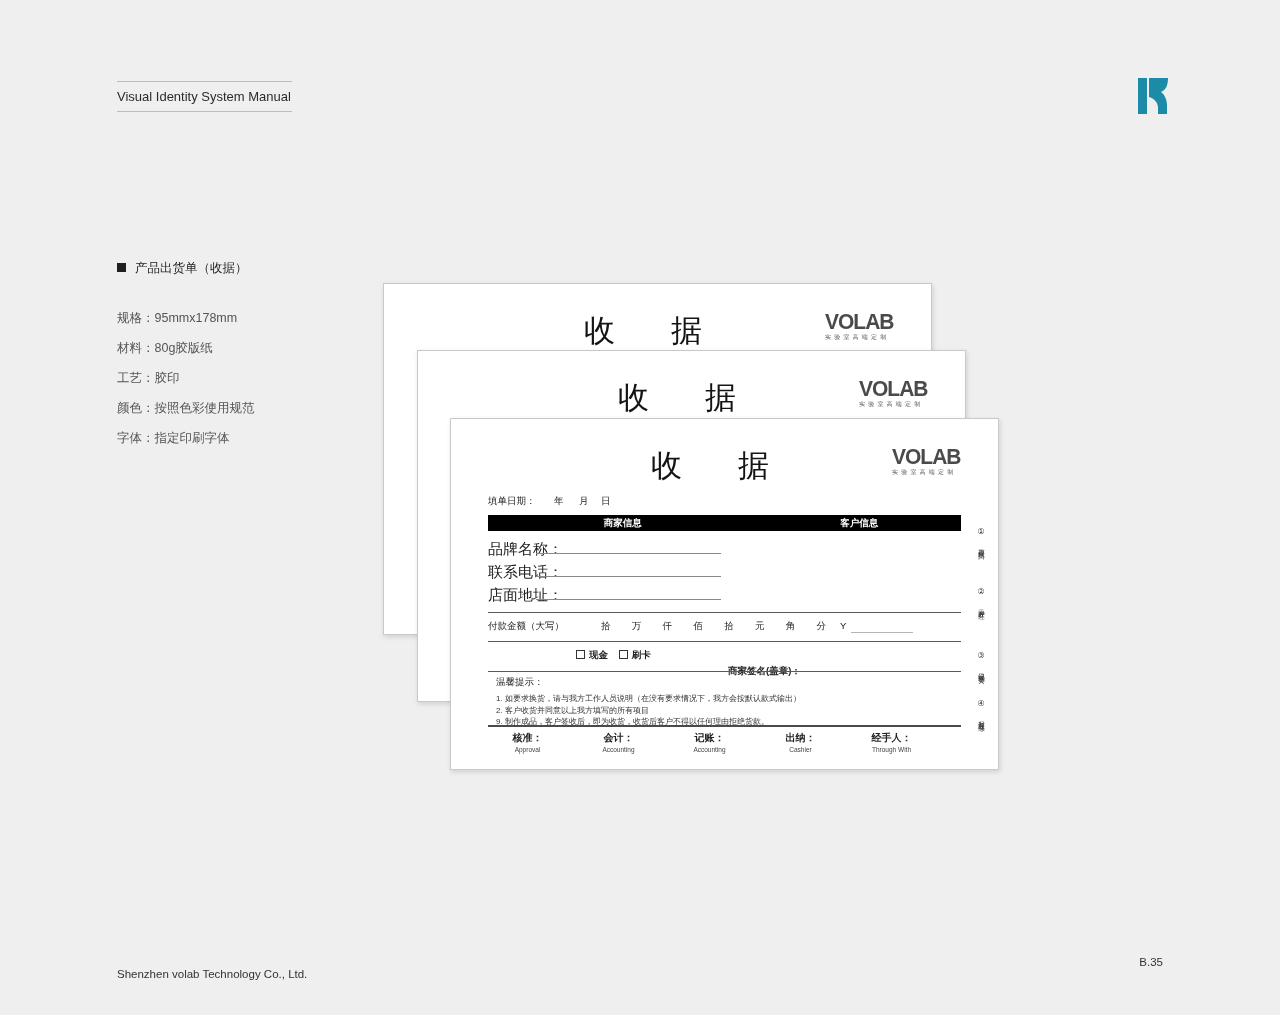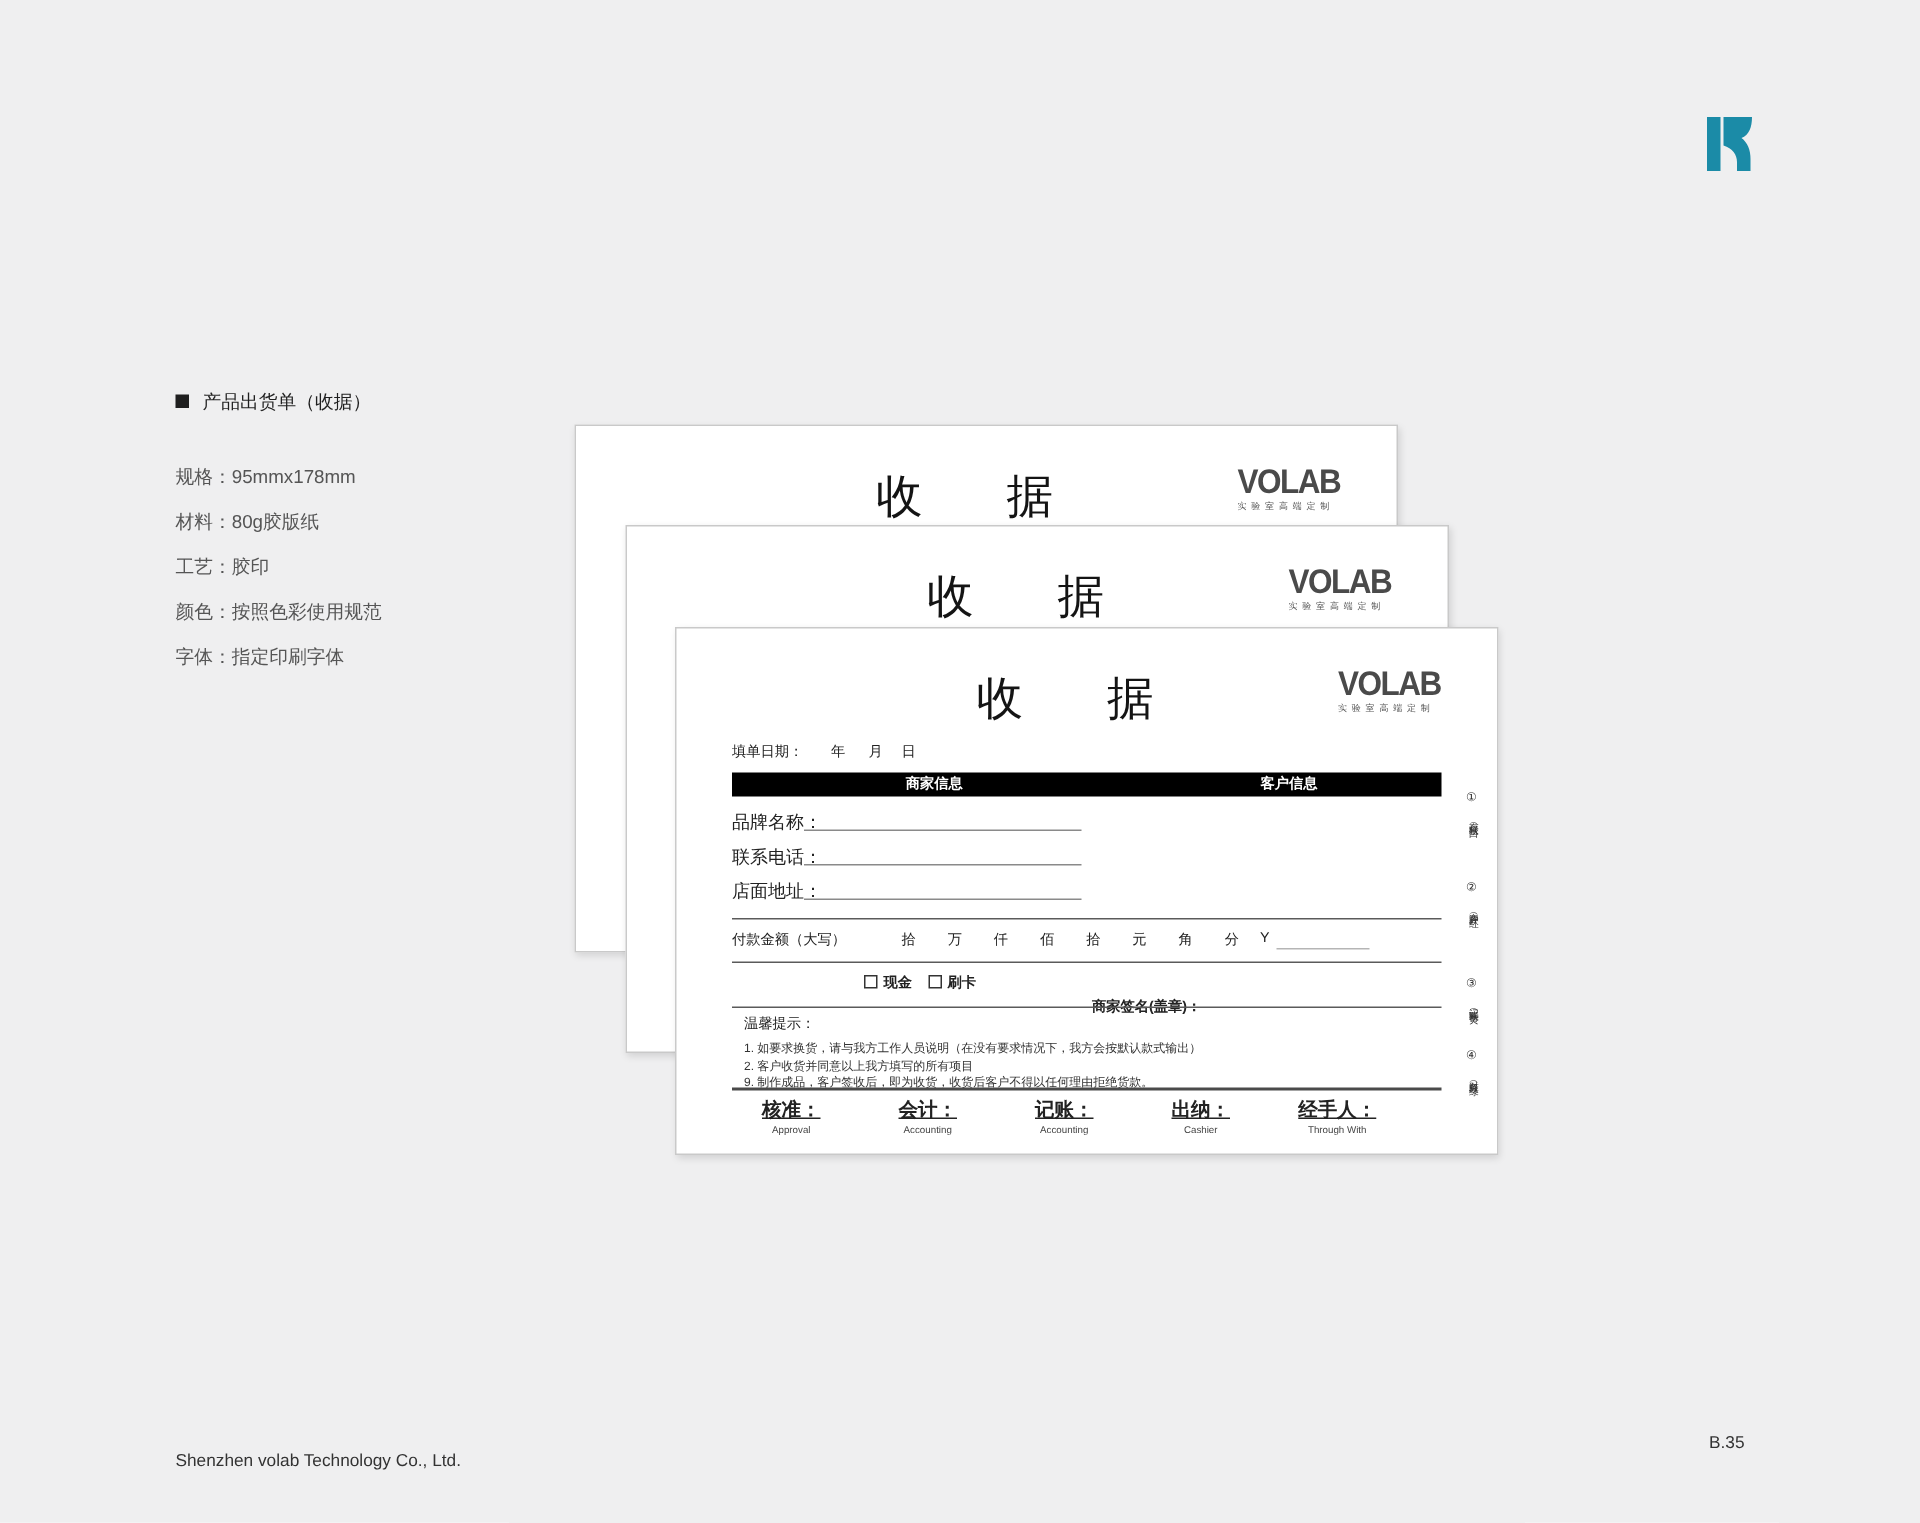--- a/index.html
+++ b/index.html
@@ -41,21 +41,21 @@
 
   .r-date{position:absolute;left:37px;top:76px;height:13px;font-size:9.5px;color:#222;}
   .r-date .u{position:absolute;top:0;}
   .r-date .u0{left:66px;} .r-date .u1{left:91px;} .r-date .u2{left:113px;}
 
   .r-bar{position:absolute;left:37px;top:96px;width:473px;height:16px;background:#000000;
     display:flex;color:#fff;font-size:9.5px;font-weight:bold;}
   .r-bar .half-l{width:57%;text-align:center;line-height:16px;}
   .r-bar .half-r{width:43%;text-align:center;line-height:16px;}
 
-  .fld{position:absolute;left:37px;height:14px;font-size:12px;color:#222;}
+  .fld{position:absolute;left:37px;height:14px;font-size:15px;color:#222;}
   .f0{top:121px;} .f1{top:144px;} .f2{top:167px;}
   .fline{position:absolute;left:48px;top:13px;width:185px;border-bottom:1px solid #8a8a8a;}
 
   .hr{position:absolute;left:37px;width:473px;border-top:1px solid #5a5a5a;}
   .hr1{top:193px;} .hr2{top:222px;} .hr3{top:252px;}
   .hr4{top:306px;border-top:2px solid #4a4a4a;}
 
   .amt{position:absolute;left:37px;top:201px;font-size:9.5px;color:#222;width:473px;height:16px;}
   .amt-label{position:absolute;left:0;top:0;}
   .amt-units{position:absolute;left:113px;top:0;width:225px;display:flex;justify-content:space-between;}
@@ -67,34 +67,35 @@
   .cb{display:inline-block;width:7px;height:7px;border:1px solid #333;margin:0 4px 0 0;vertical-align:-1px;}
   .opt{margin-right:8px;}
   .sign-label{position:absolute;left:277px;top:16px;}
 
   .notice{position:absolute;left:45px;top:257px;width:440px;color:#222;}
   .notice .nt{font-size:9.5px;margin-bottom:4px;}
   .notice .ni{font-size:8px;line-height:11.5px;color:#333;white-space:nowrap;}
 
   .signoff{position:absolute;left:31px;top:312px;width:455px;display:flex;}
   .signoff .col{flex:1;text-align:center;color:#222;}
-  .signoff .zh{font-size:13px;font-weight:bold;text-decoration:underline;}
+  .signoff .zh{font-size:10px;font-weight:bold;}
   .signoff .en{font-size:6.5px;color:#444;margin-top:1px;}
 
   .copy{position:absolute;left:519px;width:22px;text-align:center;color:#333;}
   .copy .num{font-size:8px;}
   .copy .vlbl{writing-mode:vertical-rl;text-orientation:upright;font-size:6.5px;
     letter-spacing:1px;margin-top:2px;display:inline-block;}
   .cp0{top:108px;} .cp1{top:168px;} .cp2{top:232px;} .cp3{top:280px;}
 </style>
 </head>
 <body>
 
 <div class="page">
 
+  <div class="hdr-left">Visual Identity System Manual</div>
   <svg class="hdr-logo" viewBox="0 0 32 36" xmlns="http://www.w3.org/2000/svg">
     <rect x="0" y="0" width="9" height="36" fill="#1b8ba7"></rect>
     <path d="M11,0 H30 C30,7 28,12 23,14 C27,17 29,22 29,28 V36 H20 V30 C20,25 17,21 11,19 Z" fill="#1b8ba7"></path>
   </svg>
 
   <div class="sec-label">
     <span class="sq"></span><span>产品出货单（收据）</span>
   </div>
   <ul class="specs">
     <li>规格：95mmx178mm</li>

